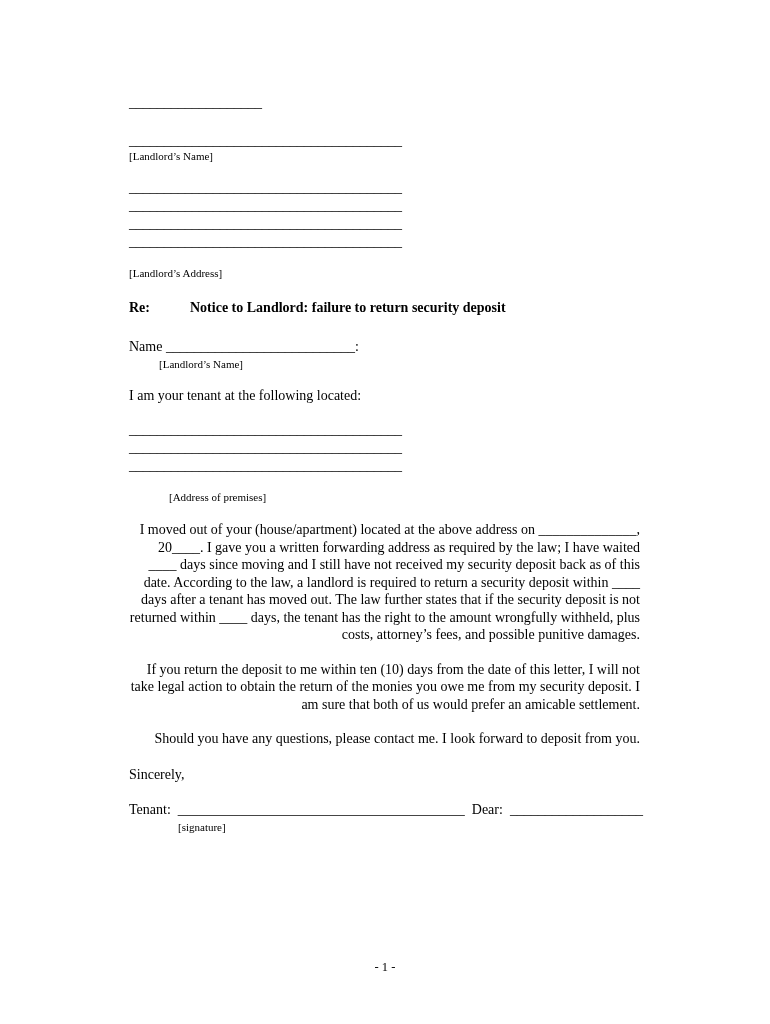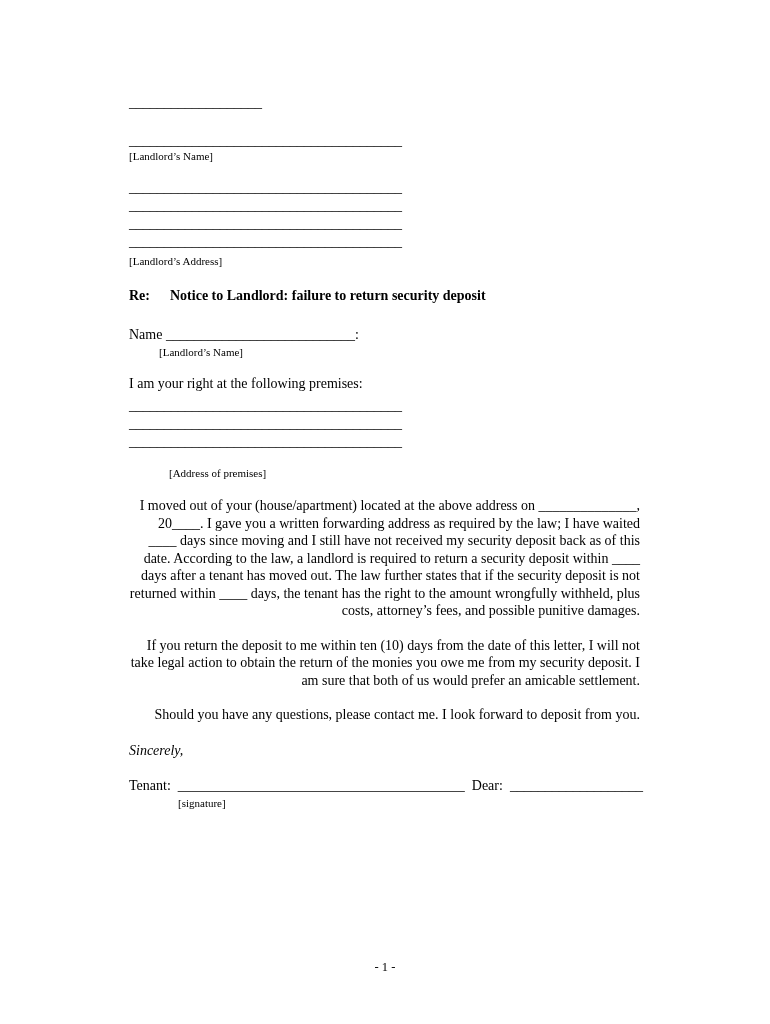--- a/index.html
+++ b/index.html
@@ -31,21 +31,21 @@
   .bracket-label {
     font-size: 11px;
     line-height: 13px;
   }
   .subject-line {
     font-weight: bold;
     margin-top: 19px;
     line-height: 18px;
   }
   .subject-text {
-    margin-left: 20px;
+    margin-left: 40px;
   }
   .salutation {
     margin-top: 21px;
     line-height: 18px;
   }
   .salutation-sublabel {
     margin-left: 30px;
     margin-top: 2px;
   }
   .premises-intro {
@@ -54,32 +54,31 @@
   }
   .para {
     margin: 0;
     margin-top: 17px;
     line-height: 17.5px;
     text-align: right;
   }
   .closing {
     margin-top: 18px;
     line-height: 18px;
-    font-style: italic;
   }
   .signature-row {
     margin-top: 17px;
     line-height: 18px;
     white-space: nowrap;
   }
   .signature-label {
     margin-left: 49px;
     margin-top: 2px;
   }
-  .gap-sm { margin-top: 4px; }
+  .gap-sm { margin-top: 16px; }
   .name-line { margin-top: 20px; }
   .addr-block { margin-top: 16px; }
   .premises-label { margin-top: 16px; padding-left: 40px; }
   .footer {
     position: absolute;
     top: 960px;
     left: 0;
     width: 100%;
     text-align: center;
     font-size: 12.5px;
@@ -104,21 +103,21 @@
     <div class="bracket-label gap-sm">[Landlord’s Address]</div>
   </div>
 
   <div class="subject-line">
     <span>Re:</span><span class="subject-text">Notice to Landlord:  failure to return security deposit</span>
   </div>
 
   <div class="salutation">Name ___________________________:</div>
   <div class="bracket-label salutation-sublabel">[Landlord’s Name]</div>
 
-  <div class="premises-intro">I am your right at the following premises:</div>
+  <div class="premises-intro">I am your tenant at the following located:</div>
   <div class="gap-sm">
     <div class="blank-line">_______________________________________</div>
     <div class="blank-line">_______________________________________</div>
     <div class="blank-line">_______________________________________</div>
     <div class="bracket-label premises-label">[Address of premises]</div>
   </div>
 
   <p class="para">I moved out of your (house/apartment) located at the above address on ______________, 20____.  I gave you a written forwarding address as required by the law; I have waited ____ days since moving and I still have not received my security deposit back as of this date.  According to the law, a landlord is required to return a security deposit within ____ days after a tenant has moved out. The law further states that if the security deposit is not returned within ____ days, the tenant has the right to the amount wrongfully withheld, plus costs, attorney’s fees, and possible punitive damages.</p>
   <p class="para">If you return the deposit to me within ten (10) days from the date of this letter, I will not take legal action to obtain the return of the monies you owe me from my security deposit.  I am sure that both of us would prefer an amicable settlement.</p>
   <p class="para">Should you have any questions, please contact me.  I look forward to deposit from you.</p>

